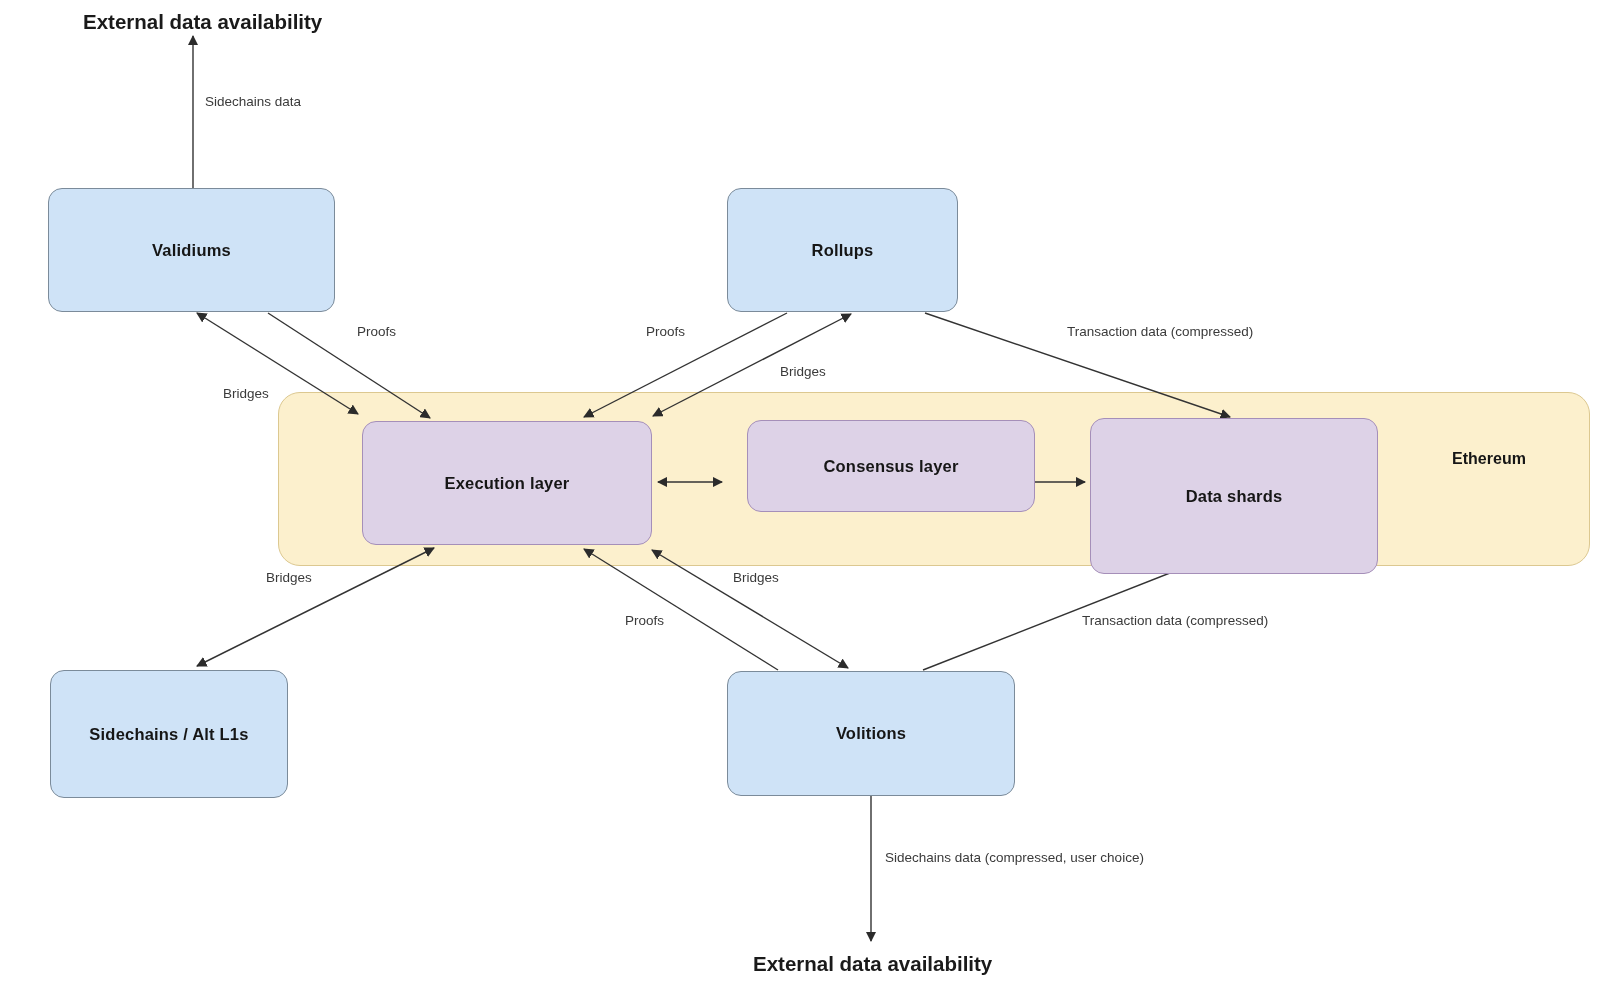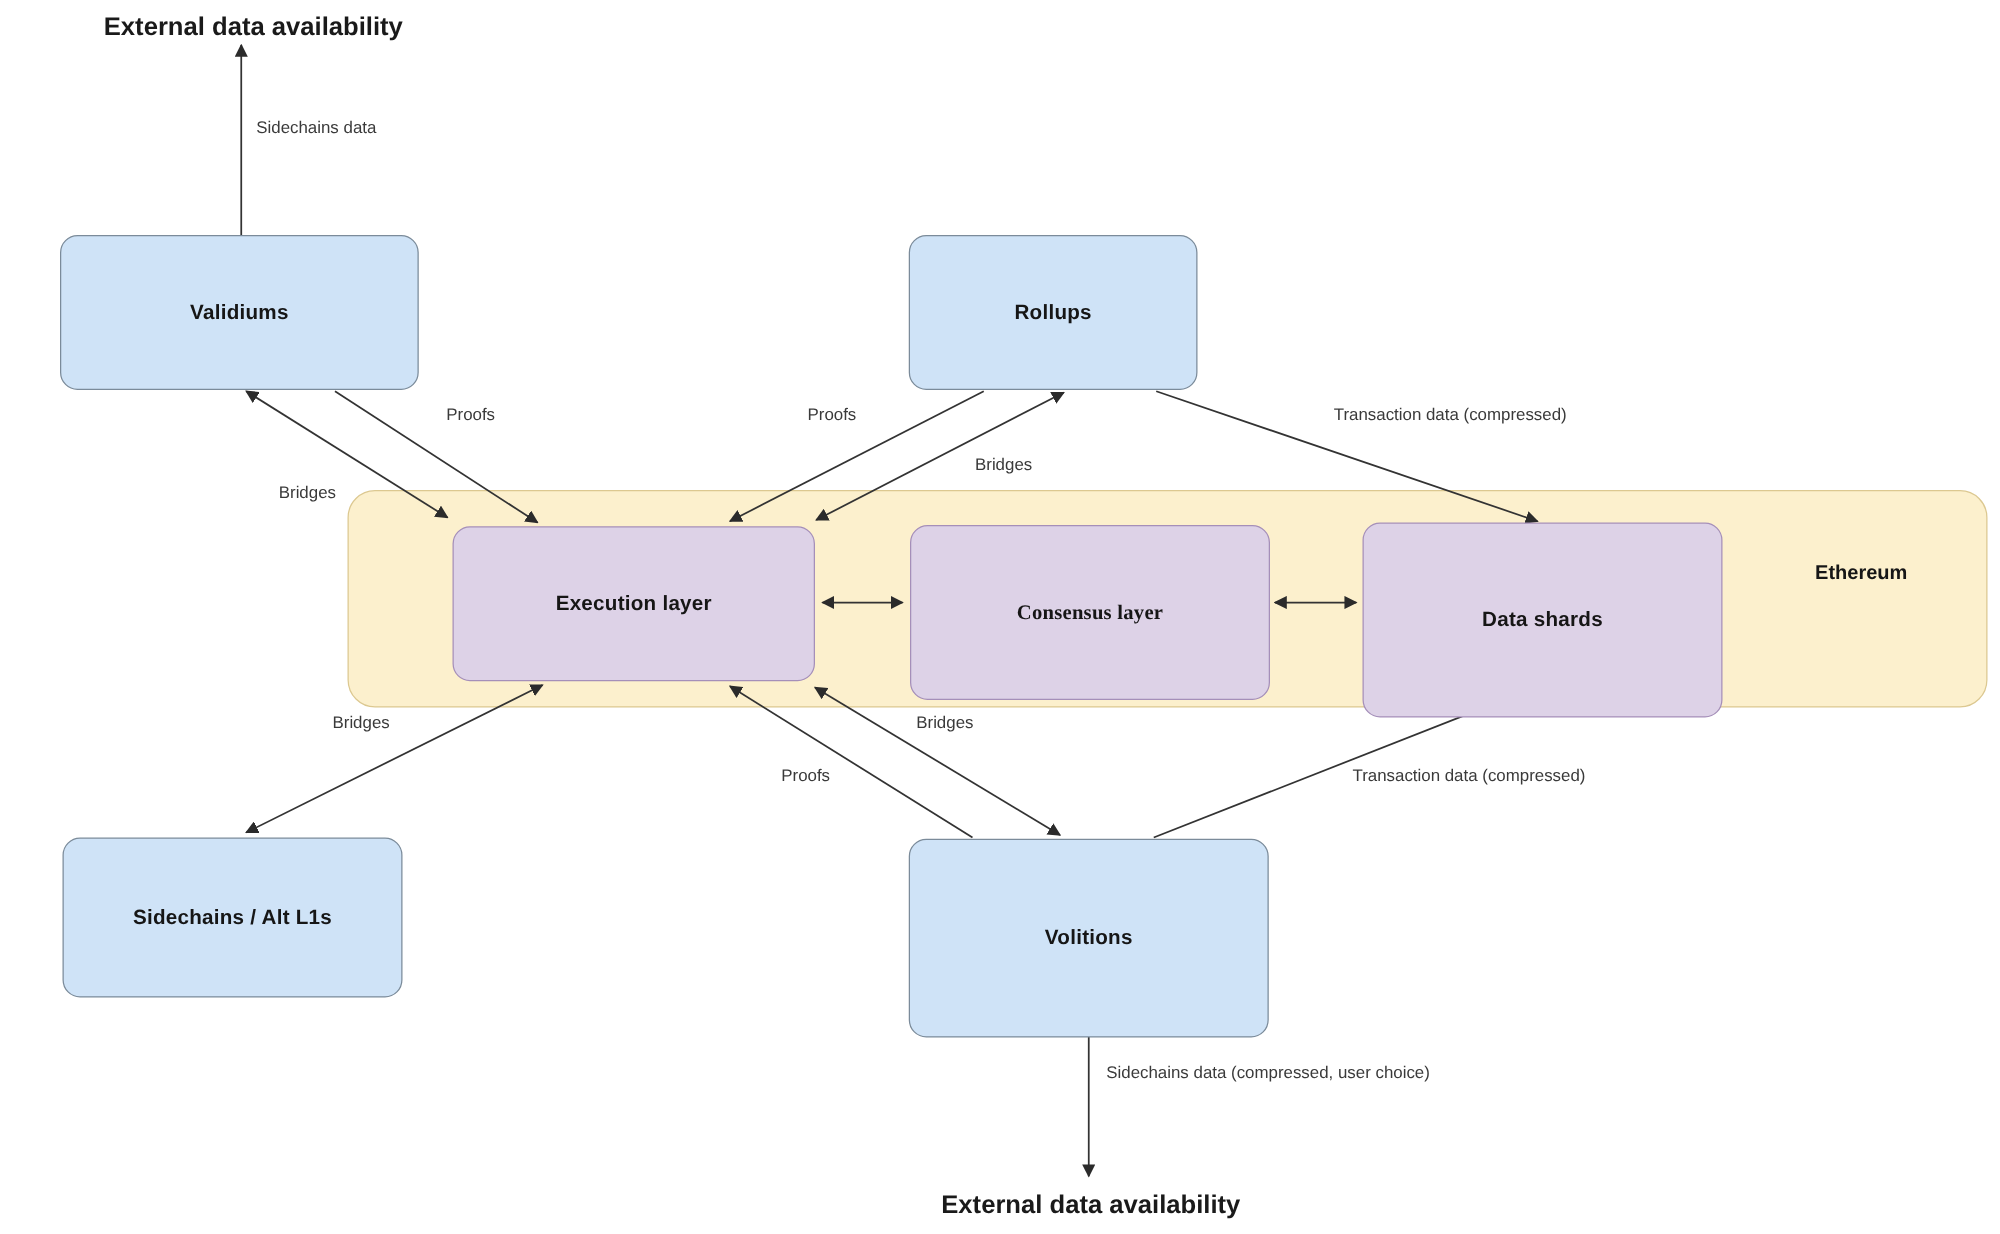--- a/index.html
+++ b/index.html
@@ -15,24 +15,24 @@
   }
   .node{
     position:absolute;z-index:3;display:flex;align-items:center;justify-content:center;
     border-radius:14px;box-sizing:border-box;font-weight:bold;font-size:16.5px;color:#161616;
     letter-spacing:.2px;
   }
   .blue{background:var(--node_blue_fill);border:1px solid var(--node_blue_border);}
   .purple{background:var(--node_purple_fill);border:1px solid var(--node_purple_border);}
   .node-validiums{left:48px;top:188px;width:287px;height:124px;}
   .node-rollups{left:727px;top:188px;width:231px;height:124px;}
-  .node-sidechains{left:50px;top:670px;width:272px;height:128px;}
-  .node-volitions{left:727px;top:671px;width:288px;height:159px;}
+  .node-sidechains{left:50px;top:670px;width:238px;height:128px;}
+  .node-volitions{left:727px;top:671px;width:288px;height:125px;}
   .node-execution{left:362px;top:421px;width:290px;height:124px;}
-  .node-consensus{left:728px;top:420px;width:288px;height:140px;font-family:Liberation Serif, serif;}
+  .node-consensus{left:747px;top:420px;width:288px;height:92px;}
   .node-datashards{left:1090px;top:418px;width:288px;height:156px;}
   .lbl{
     position:absolute;z-index:4;font-size:13.5px;line-height:16px;color:#3a3a3a;white-space:nowrap;
   }
   .lbl.big{font-size:20.5px;line-height:24px;color:#1a1a1a;font-weight:bold;}
   .ethereum-label{
     position:absolute;z-index:4;left:1424px;top:450px;width:130px;text-align:center;
     font-weight:bold;font-size:16px;color:#161616;
   }
   line{stroke:var(--arrow);stroke-width:1.4;}

